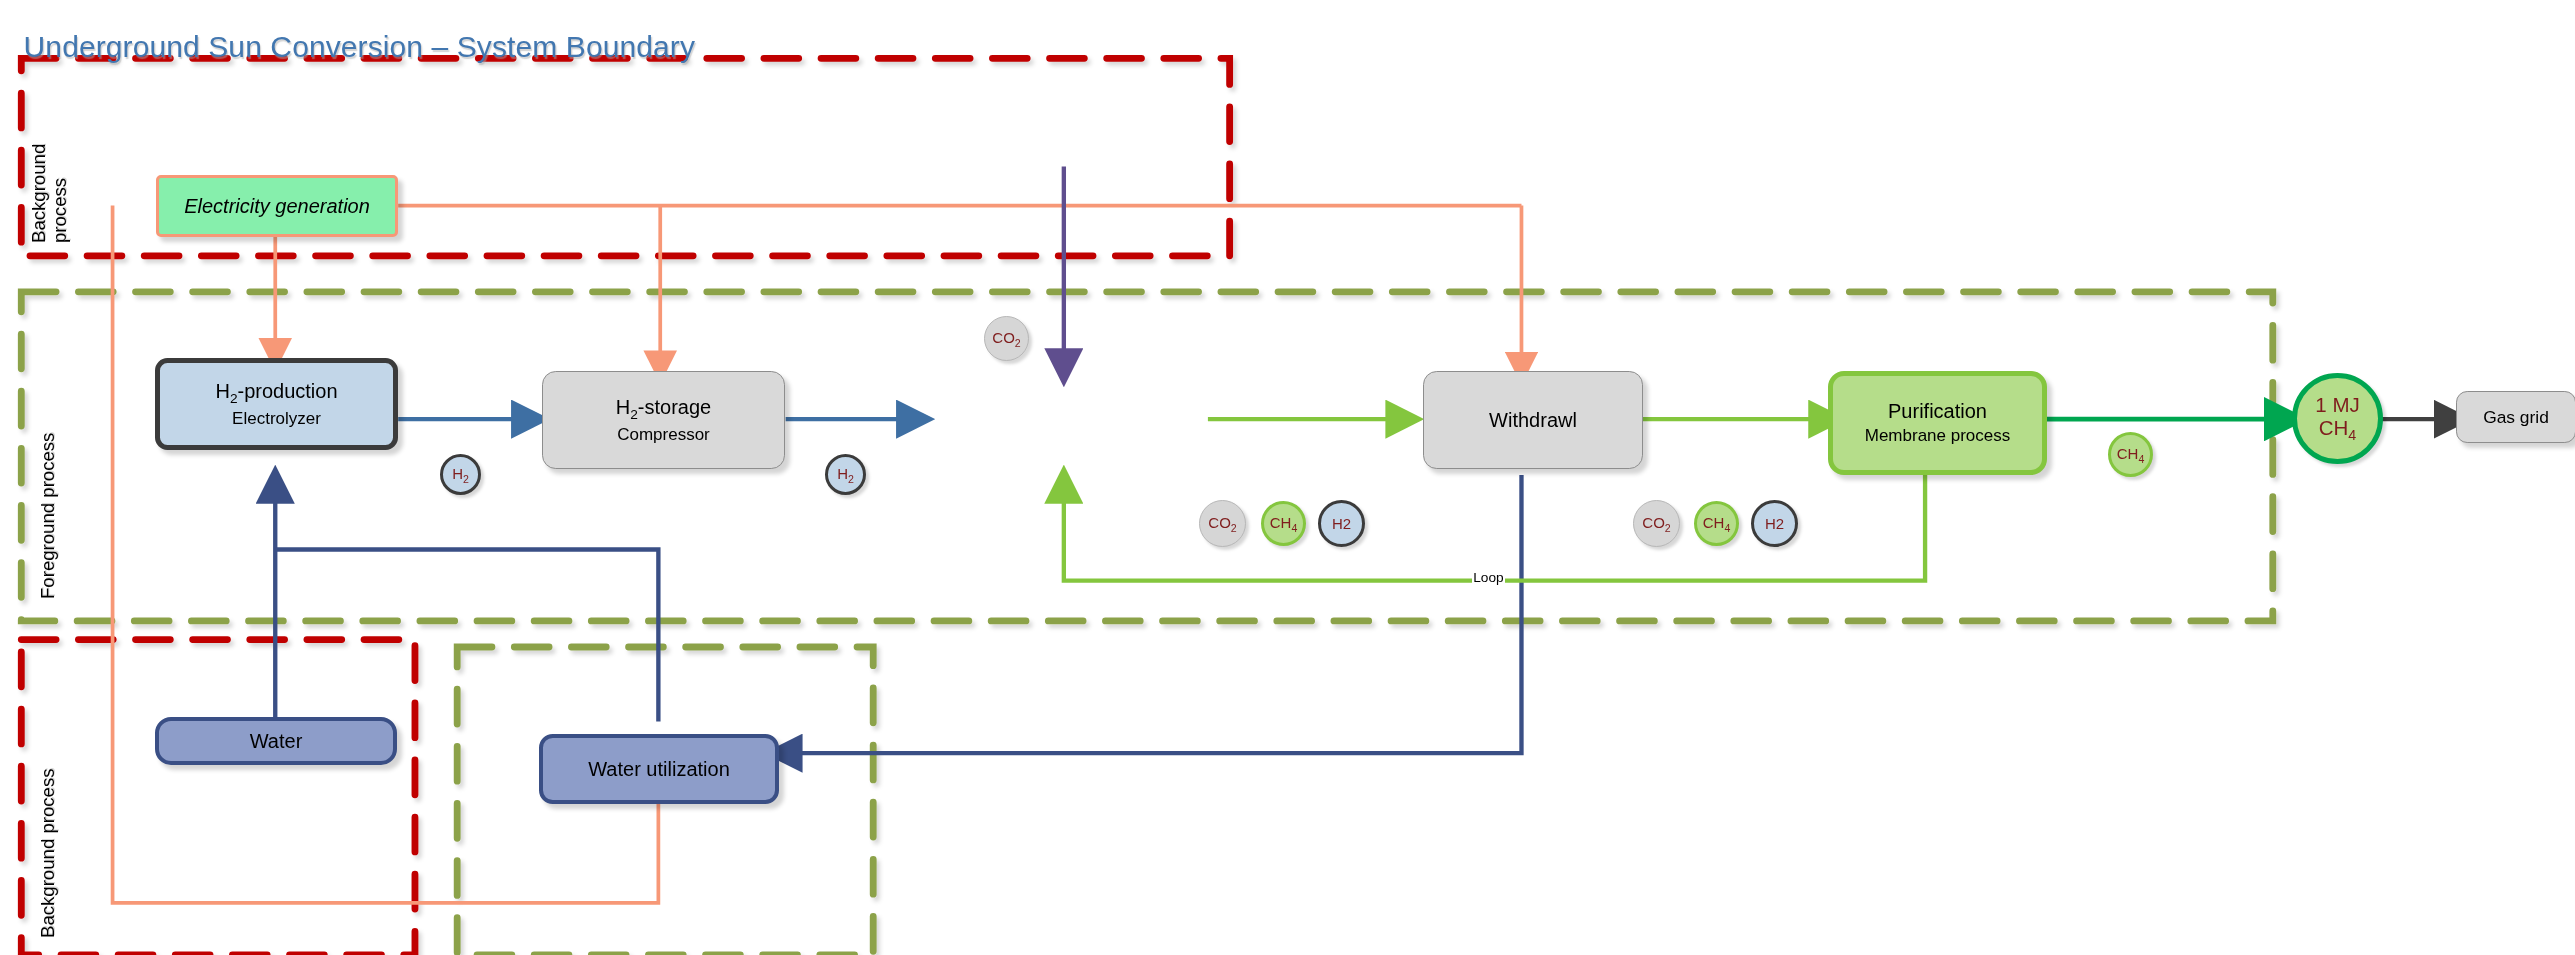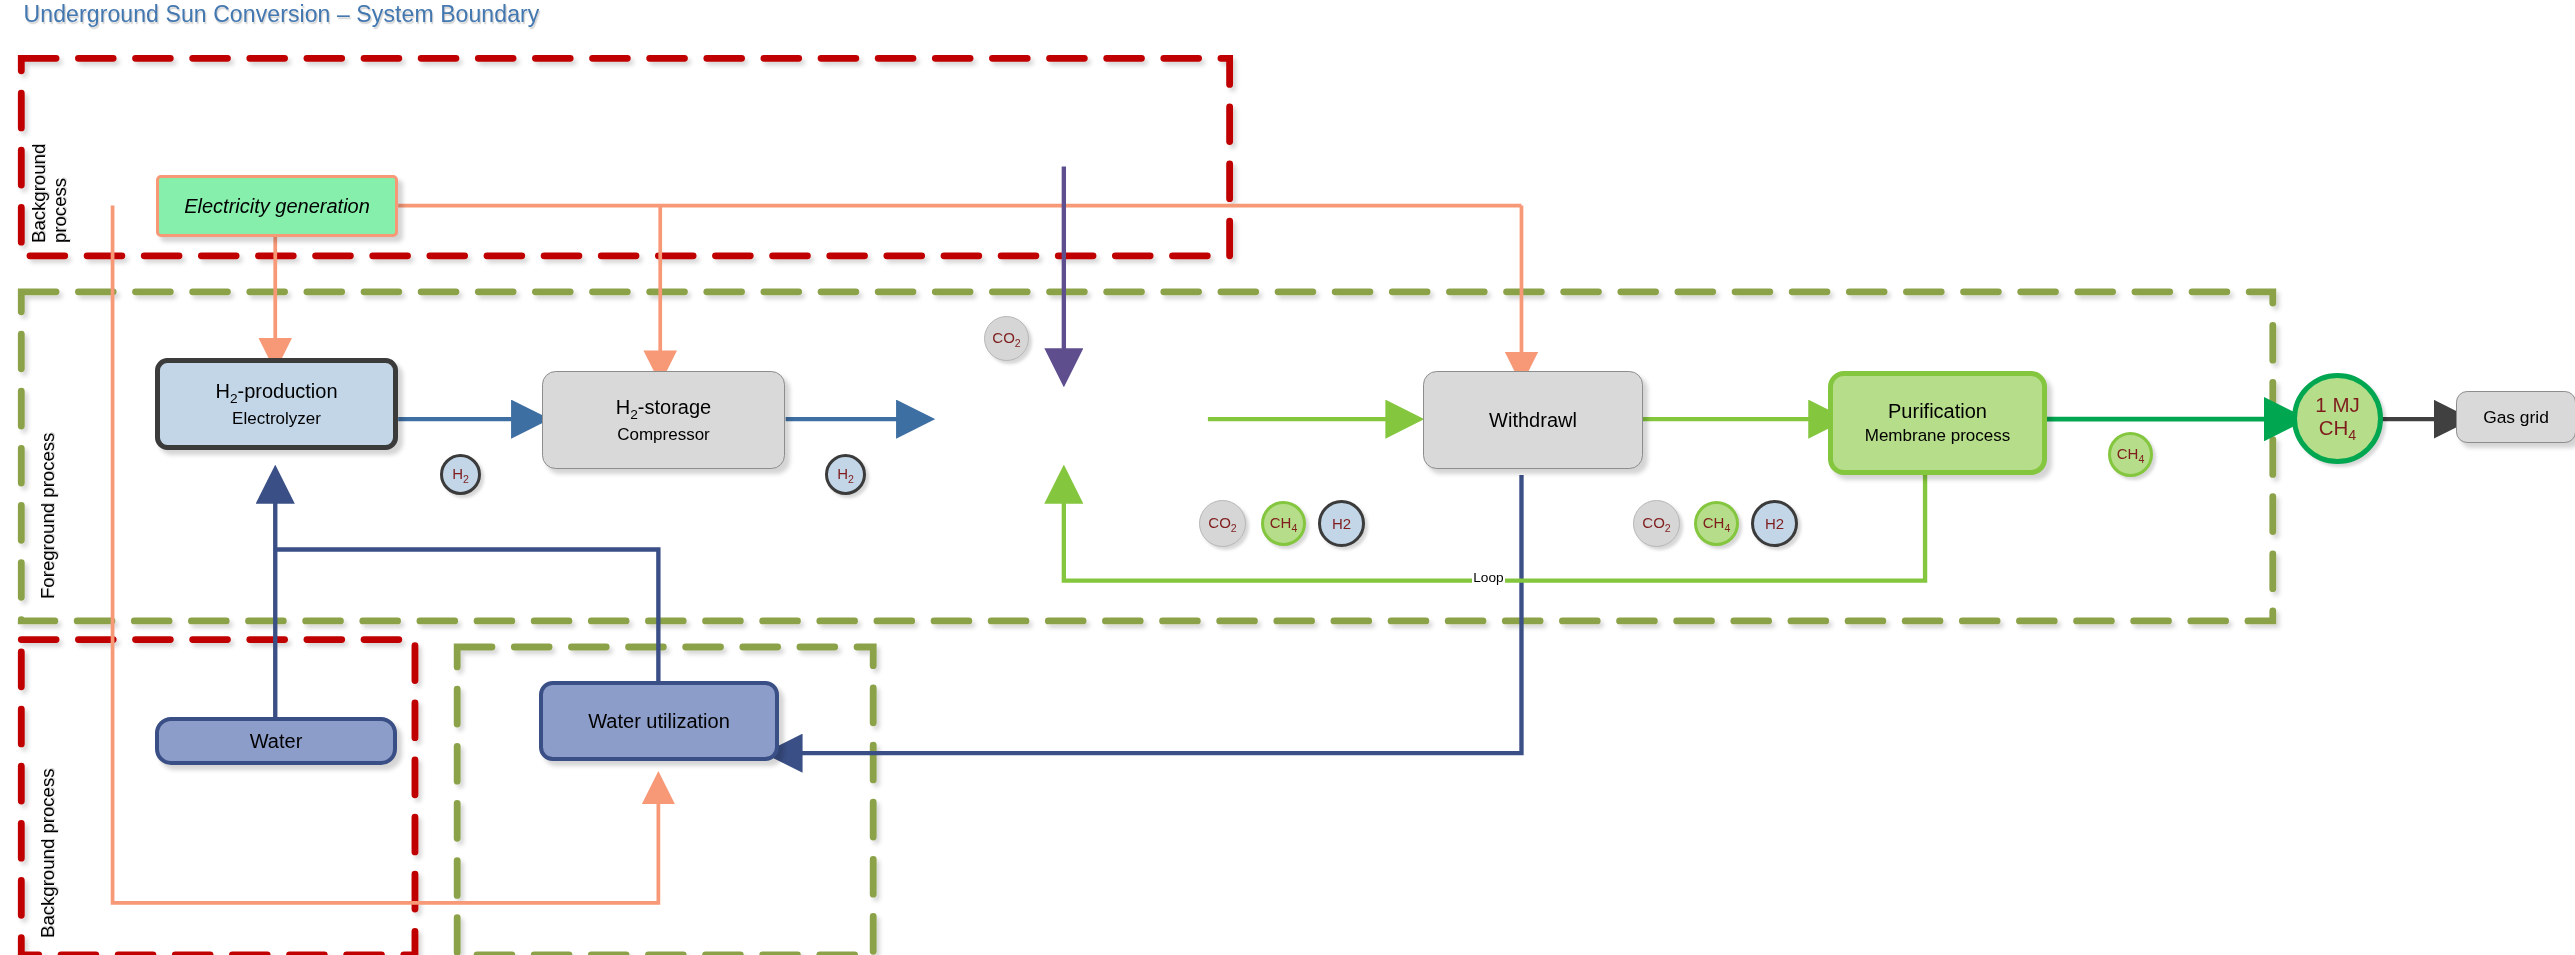--- a/index.html
+++ b/index.html
@@ -1,22 +1,22 @@
 <!DOCTYPE html>
 <html style="font-size:10px"><head>
 <meta charset="utf-8">
 <style>
   html,body{margin:0;padding:0;background:#ffffff;}
   body{font-family:"Liberation Sans",sans-serif;}
   #stage{position:relative;width:2576px;height:955px;background:#fff;overflow:hidden;}
   #svg{position:absolute;left:0;top:0;width:2576px;height:955px;}
 
   .title{
-    position:absolute;left:23.6px;top:1px;
-    font-size:23px;color:#4277b0;letter-spacing:0.1px;
+    position:absolute;left:23.6px;top:30px;
+    font-size:30px;color:#4277b0;letter-spacing:0.1px;
     text-shadow:1.2px 1.9px 1.2px rgba(170,170,170,.55);
     white-space:nowrap;
   }
 
   
   .node{
     position:absolute;box-sizing:border-box;
     display:flex;flex-direction:column;align-items:center;justify-content:center;
     text-align:center;color:#000;line-height:1.15;
     border-radius:13.7px;
@@ -163,21 +163,21 @@
 
   <div class="node n-green" style="left:1828px;top:371px;width:219px;height:104px;">
     <div class="l1">Purification</div>
     <div class="l2">Membrane process</div>
   </div>
 
   <div class="node n-blue" style="left:155px;top:717px;width:242px;height:48px;border-radius:16px;">
     <div class="l1">Water</div>
   </div>
 
-  <div class="node n-blue" style="left:539px;top:681px;width:240px;height:80px;">
+  <div class="node n-blue" style="left:539px;top:734px;width:240px;height:70px;">
     <div class="l1">Water utilization</div>
   </div>
 
   <div class="node n-grid" style="left:2456px;top:391px;width:120px;height:52px;">
     <div class="l1" style="font-size:17.4px;">Gas grid</div>
   </div>
 
   <div class="chip c-h2" style="left:440px;top:454px;width:41px;height:41px;">
     <span>H<sub>2</sub></span>
   </div>

